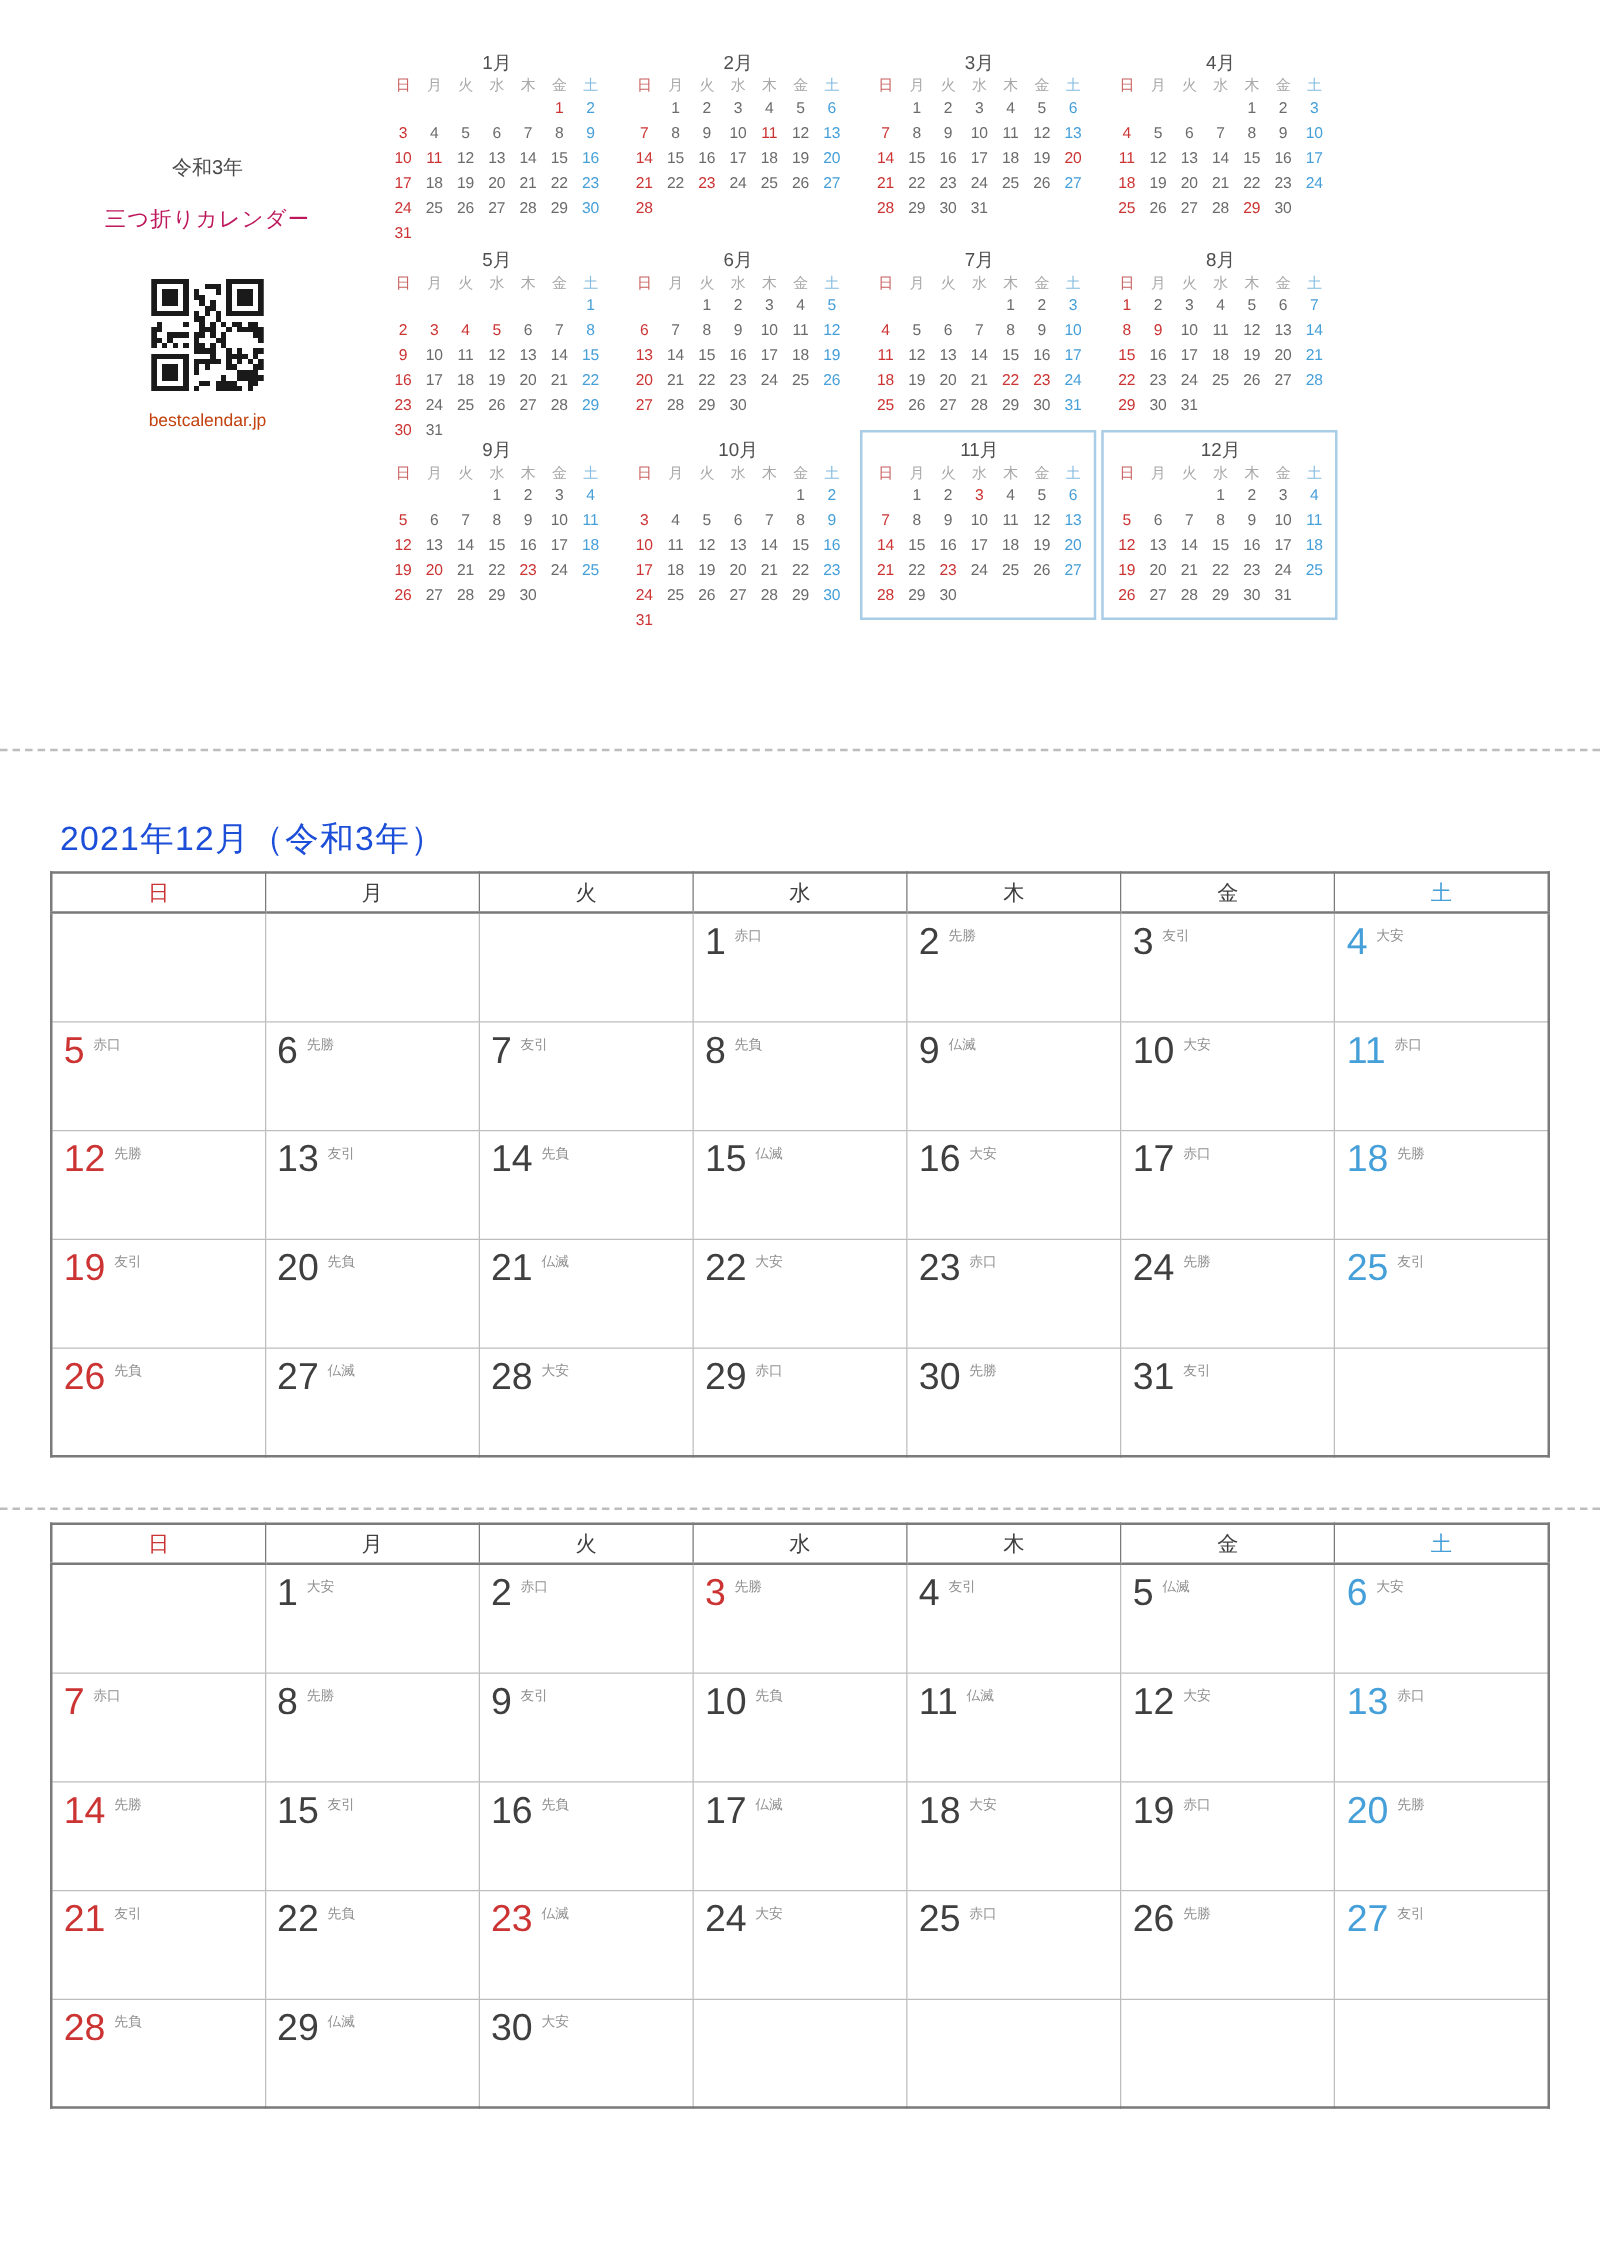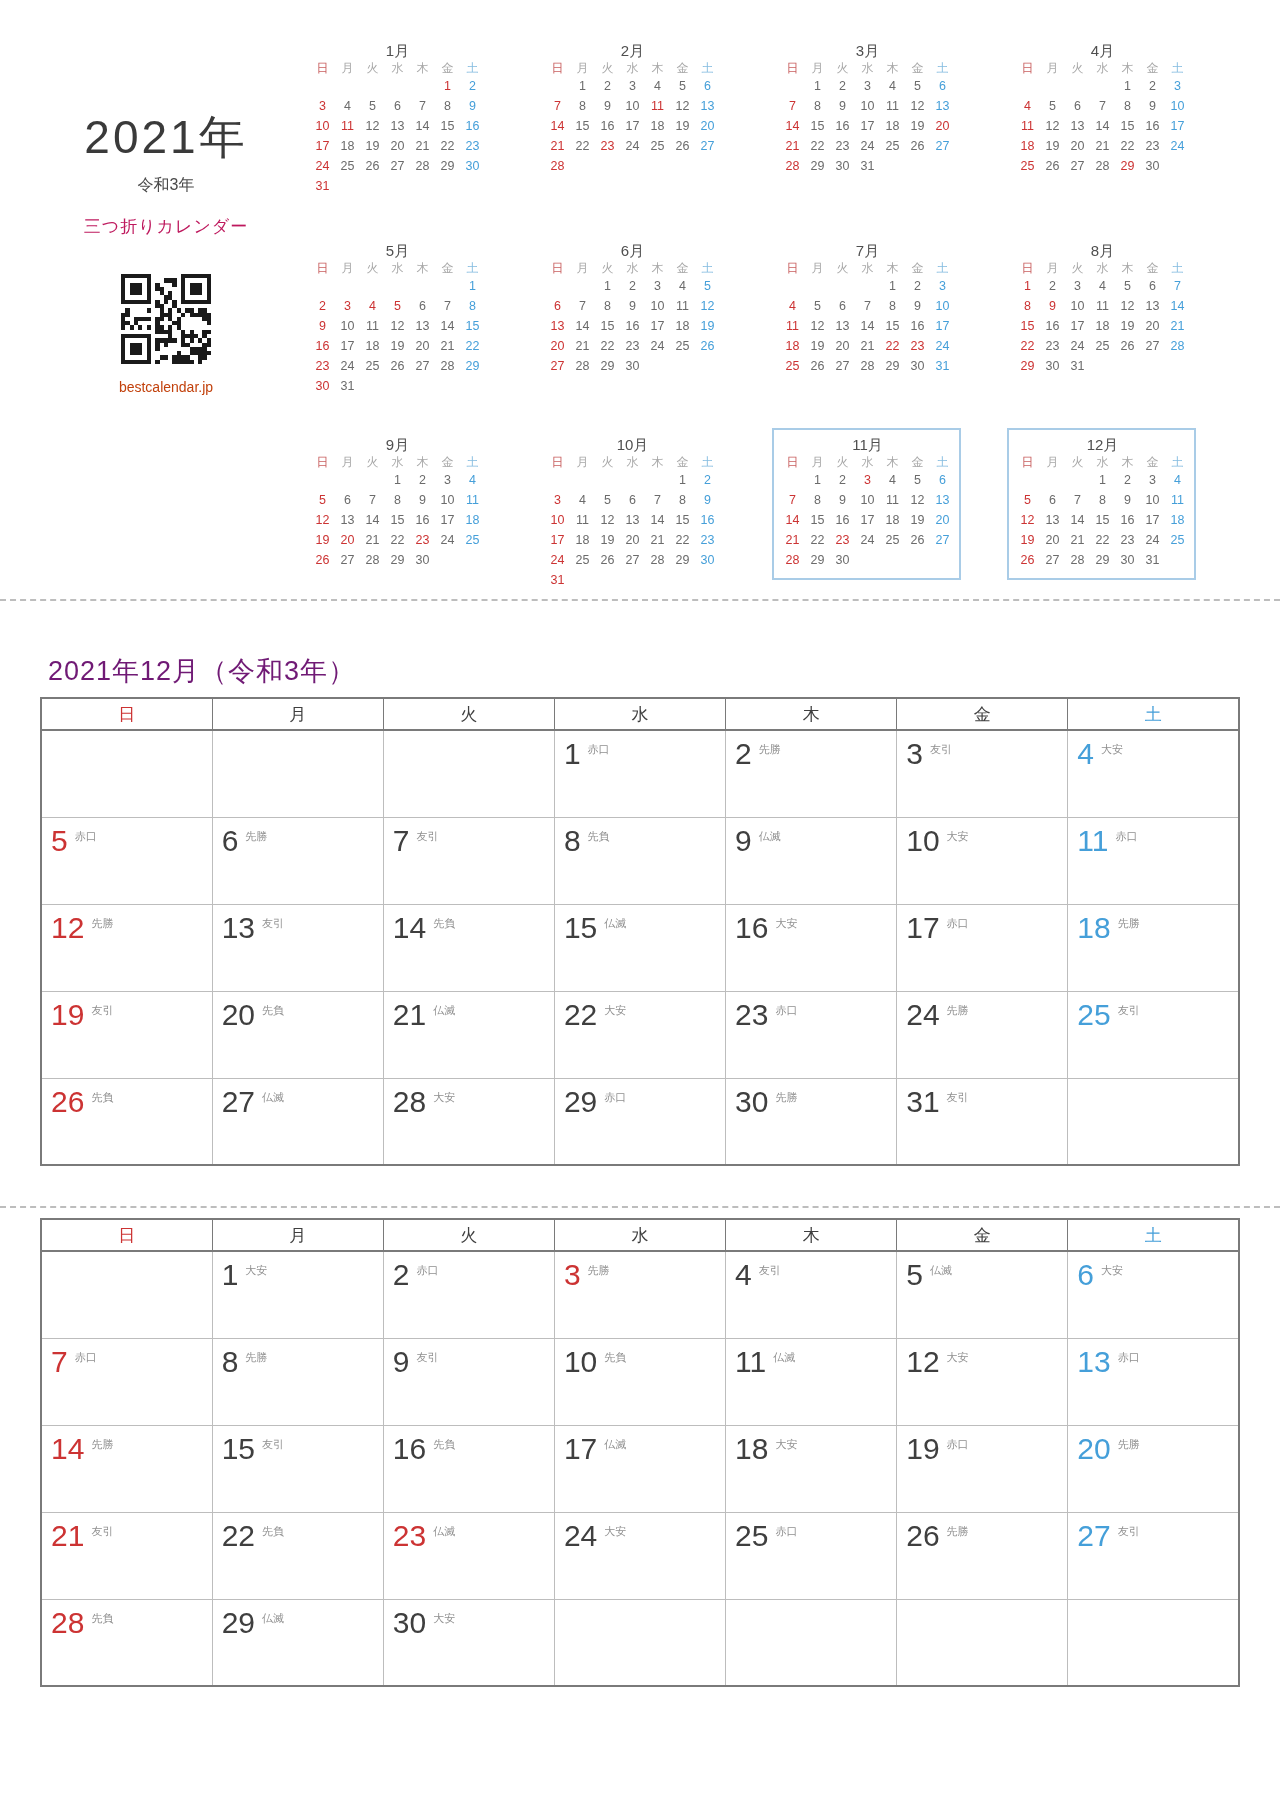--- a/index.html
+++ b/index.html
@@ -12,36 +12,36 @@
   .brand { position:absolute; left:55px; top:112px; width:222px; text-align:center; }
   .brand-year { font-size:46px; color:#3a3a3a; letter-spacing:3px; line-height:1.1; }
   .brand-era { font-size:16px; color:#4a4a4a; margin-top:12px; }
   .brand-subtitle { font-size:17px; color:#be185d; margin-top:19px; letter-spacing:1px; }
   .qr-wrap { margin:36px auto 0; width:90px; height:90px; }
   .qr-wrap svg { width:90px; height:90px; shape-rendering:crispEdges; }
   .brand-site { font-size:14px; color:#c2410c; margin-top:15px; }
 
   .minis { position:absolute; left:310px; top:42px; display:grid;
            grid-template-columns:repeat(4,193px); grid-template-rows:158px 152px auto;
-           align-items:start;gap:42px; }
+           align-items:start; }
   .mini { position:relative; width:175px; }
   .mini.highlight::before { content:""; position:absolute; top:-8px; left:-8px; right:-6px; bottom:-10px;
            border:2px solid #a9cce7; background:transparent; pointer-events:none; }
   .mini-title { font-size:15px; color:#4f4f4f; text-align:center; line-height:18px; position:relative; }
   .mini-grid { display:grid; grid-template-columns:repeat(7,25px); position:relative; }
   .mini-grid span { display:block; text-align:center; line-height:20px; font-size:12.5px; color:#6b6b6b; }
   .mini-grid span.mini-wd { font-size:12px; line-height:16px; color:#a8a8a8; }
   .mini-grid span.sun { color:#cc3333; }
   .mini-grid span.sat { color:#459fd9; }
   .mini-grid span.hol { color:#cc3333; }
   .mini-grid span.mini-wd.sun { color:#c96060; }
   .mini-grid span.mini-wd.sat { color:#85bce0; }
 
   
-  .section-heading { font-size:27px; font-weight:normal; color:#701a75; margin:55px 0 0 48px;
+  .section-heading { font-size:27px; font-weight:normal; color:#1d4ed8; margin:55px 0 0 48px;
            line-height:31px; letter-spacing:1px; }
   .table-wrap { margin:10px 40px 0 40px; }
   .cal-table { border-collapse:collapse; table-layout:fixed; width:1200px; border:2px solid #7a7a7a; }
   .cal-table th { border:1px solid #7a7a7a; border-bottom:2px solid #7a7a7a; height:32px;
            font-weight:normal; font-size:17px; color:#3f3f3f; background:#fff; }
   .cal-table th.sun { color:#cc3333; }
   .cal-table th.sat { color:#459fd9; }
   .cal-table td { border:1px solid #bdbdbd; height:87px; vertical-align:top; padding:6px 0 0 9px; background:#fff; }
   .cell-top { display:flex; align-items:flex-start; }
   .dnum { font-size:30px; line-height:34px; color:#3f3f3f; }
@@ -50,21 +50,20 @@
   .rokuyo { font-size:11px; line-height:12px; color:#909090; margin:6px 0 0 7px; }
   .dashed-divider { border-top:2px dashed #bdbdbd; margin-top:40px; }
 </style>
 </head>
 <body>
 
 <div class="page">
 
   <div class="top-section">
     <div class="brand">
-      <div class="brand-year">2021年</div>
       <div class="brand-era">令和3年</div>
       <div class="brand-subtitle">三つ折りカレンダー</div>
       <div class="qr-wrap">
         <svg viewBox="0 0 21 21" xmlns="http://www.w3.org/2000/svg" id="qr-svg" fill="#1a1a1a">
             <rect x="0" y="0" width="1" height="1"></rect>
             <rect x="1" y="0" width="1" height="1"></rect>
             <rect x="2" y="0" width="1" height="1"></rect>
             <rect x="3" y="0" width="1" height="1"></rect>
             <rect x="4" y="0" width="1" height="1"></rect>
             <rect x="5" y="0" width="1" height="1"></rect>

